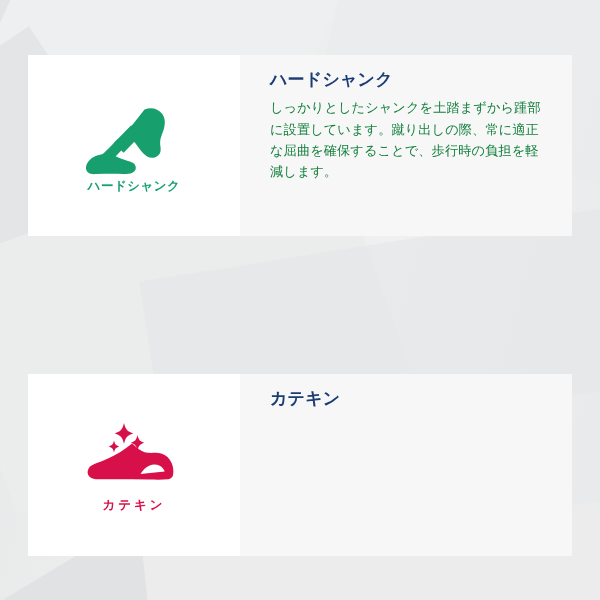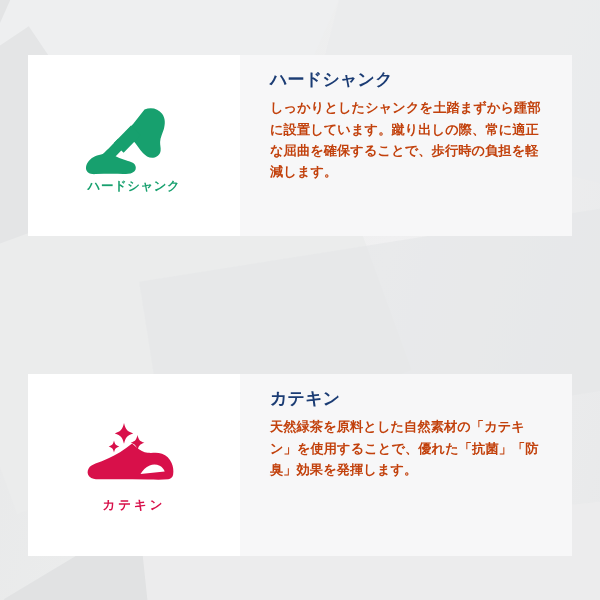--- a/index.html
+++ b/index.html
@@ -126,26 +126,25 @@
   }
   .card-title {
     color: #1b3c74;
     font-size: 17px;
     font-weight: bold;
     line-height: 1.25;
     margin: 0 0 7px 0;
     letter-spacing: .2px;
   }
   .card-body {
-    color: #c2410c;
+    color: #15803d;
     font-size: 13.2px;
     line-height: 1.62;
     margin: 0;
     letter-spacing: .1px;
-    font-weight: bold;
   }
 </style>
 </head>
 <body>
 
 <div id="stage">
 
   <div class="facet f1"></div>
   <div class="facet f2"></div>
   <div class="facet f8"></div>
@@ -196,17 +195,16 @@
           <path d="M63.0 29.8c3.0 2.6 6.6 4.6 10.6 5.0 4.8 .5 9.8-.6 14.4 .9 4.4 1.4 7.8 5.0 9.6 9.2 1.6 3.7 2.2 7.9 1.5 11.9-.4 2.4-2.4 4.3-4.8 4.5-6.6 .5-13.3 .3-19.9 .2-16.3-.3-32.6-.5-48.9-.2-3.6 .1-7.6-.2-10.2-2.8-2.0-2.0-2.2-5.4-.8-7.8 1.5-2.6 4.3-4.0 7.0-5.1 8.4-3.3 16.8-6.7 24.5-11.4 4.2-2.6 8.2-5.6 12.1-8.8l4.9 4.4z"></path>
 
           <path d="M66.5 56.0c2.0-3.8 5.2-7.0 9.2-8.6 3.2-1.3 6.9-1.2 10.0 .3 2.4 1.2 4.2 3.4 5.0 5.9l-24.2 2.4z" fill="#ffffff"></path>
         </g>
       </svg>
       <div class="icon-caption red">カテキン</div>
     </div>
 
     <div class="card-text">
       <h3 class="card-title">カテキン</h3>
-      <p class="card-body">天然緑茶を原料とした自然素材の「カテキン」を使用することで、優れた「抗菌」「防臭」効果を発揮します。</p>
     </div>
   </div>
 
 </div>
 
 </body></html>

